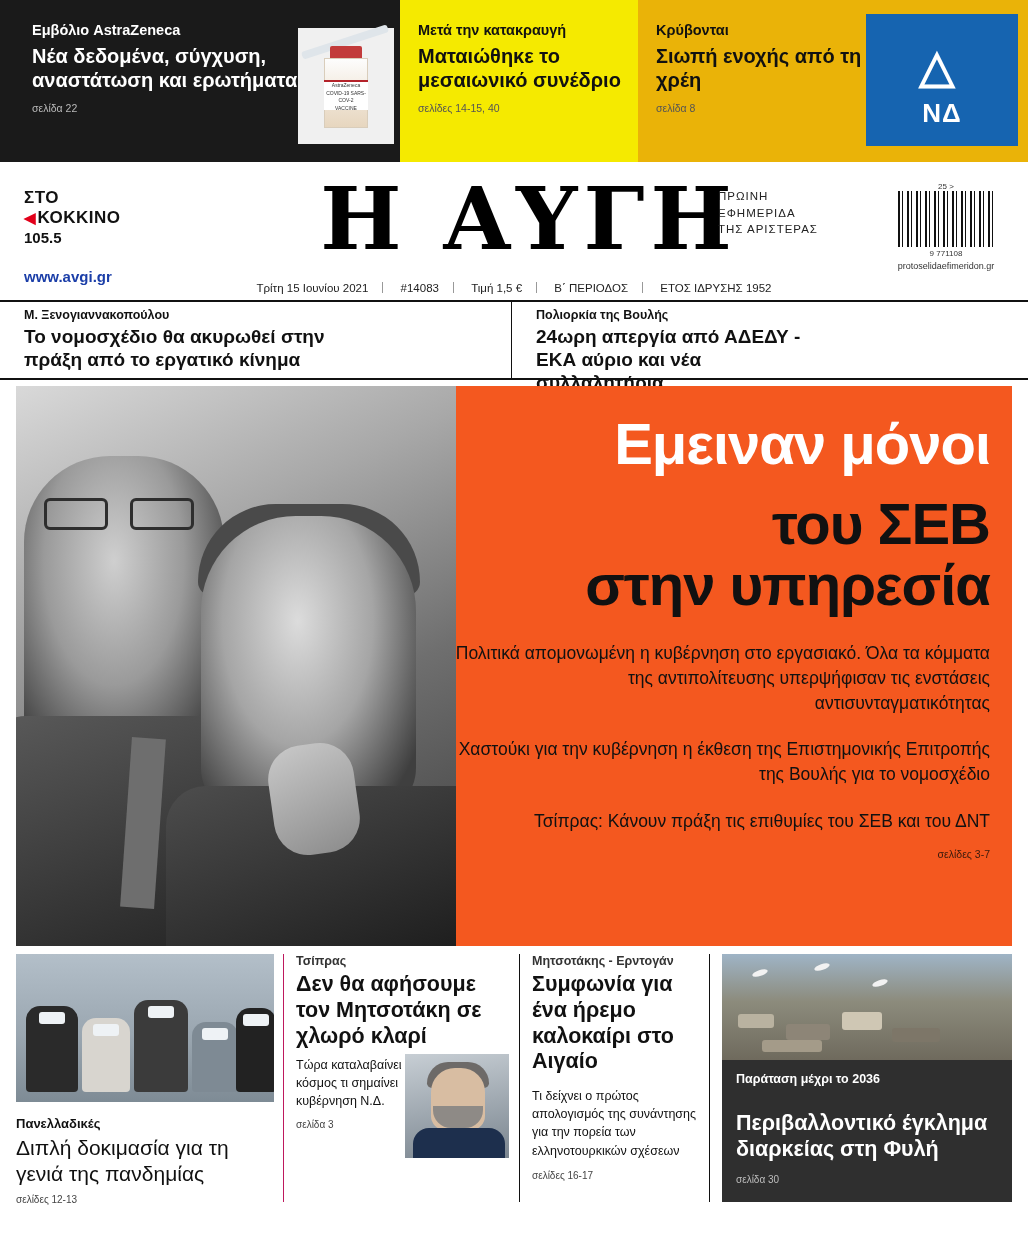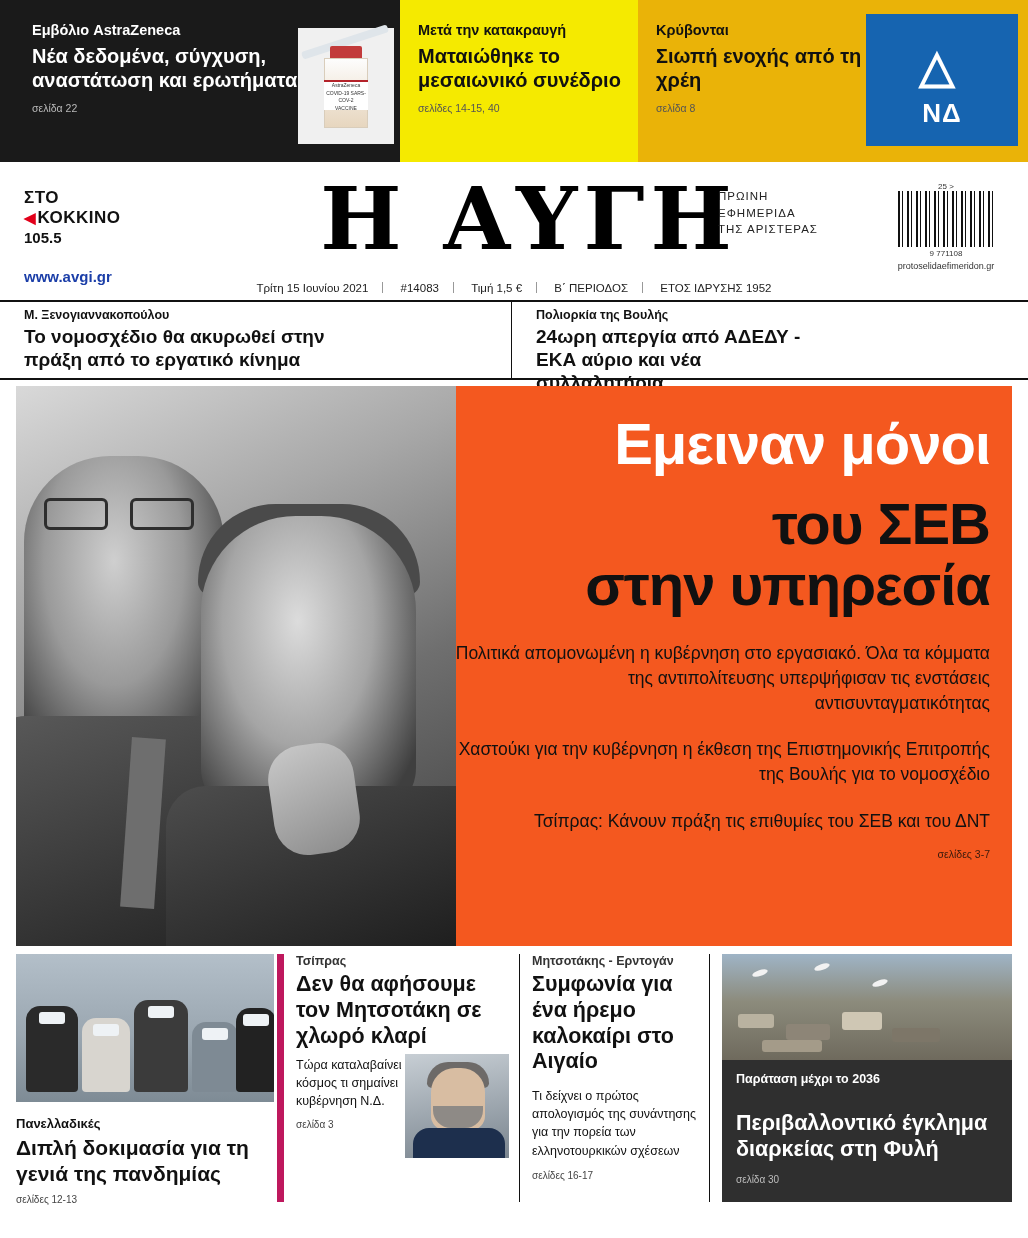--- a/index.html
+++ b/index.html
@@ -173,38 +173,38 @@
   }
   .feat-p {
     color:#111; font-size:17.5px; line-height:1.42; margin-top:26px; text-align:right;
   }
   .feat-p.second { margin-top:22px; }
   .feat-page { font-size:10.5px; color:#3a1a0c; margin-top:14px; }
 
   
   .bottom { display:flex; margin:8px 16px 0 16px; height:248px; }
   .b-col { position:relative; }
-  .b1 { width:268px; border-right:7px solid #be185d; padding-right:10px; }
+  .b1 { width:268px; border-right:1px solid #be185d; padding-right:10px; }
   .b2 { width:236px; border-right:1px solid #111; padding:0 12px; }
   .b3 { width:190px; border-right:1px solid #111; padding:0 12px; }
   .b4 { flex:1; padding-left:12px; }
 
   .b1-img {
     width:258px; height:148px; background:linear-gradient(180deg,#b3bfc9 0%,#9aa6b0 55%,#7e8b95 100%);
     position:relative; overflow:hidden;
   }
   .stud { position:absolute; bottom:10px; border-radius:14px 14px 4px 4px; }
   .s1 { left:10px; width:52px; height:86px; background:#2a2a2a; }
   .s2 { left:66px; width:48px; height:74px; background:#d8d5cf; }
   .s3 { left:118px; width:54px; height:92px; background:#3b3b3b; }
   .s4 { left:176px; width:46px; height:70px; background:#7e8a94; }
   .s5 { left:220px; width:40px; height:84px; background:#222; }
   .mask { position:absolute; width:26px; height:12px; background:#eef2f5; border-radius:3px; }
   .b1-kicker { font-size:13px; font-weight:bold; margin-top:14px; }
-  .b1-head { font-size:21px; font-weight:bold; line-height:1.22; margin-top:4px; }
+  .b1-head { font-size:21px; font-weight:normal; line-height:1.22; margin-top:4px; }
   .b1-page { font-size:10px; color:#444; margin-top:8px; }
 
   .b2-kicker { font-size:12.5px; font-weight:bold; color:#333; }
   .b2-head { font-size:21.5px; font-weight:bold; line-height:1.2; margin-top:4px; }
   .b2-img {
     width:104px; height:104px; position:absolute; right:10px; bottom:44px;
     background:linear-gradient(170deg,#c7ced4,#7a858f); overflow:hidden;
   }
   .ts-face { position:absolute; left:26px; top:14px; width:54px; height:62px; background:#d8bda2; border-radius:24px 24px 14px 14px; }
   .ts-hair { position:absolute; left:22px; top:8px; width:62px; height:26px; background:#6d6a68; border-radius:26px 26px 6px 6px; }

